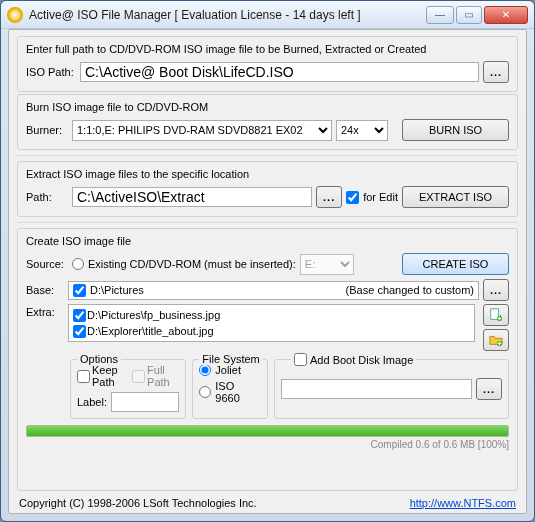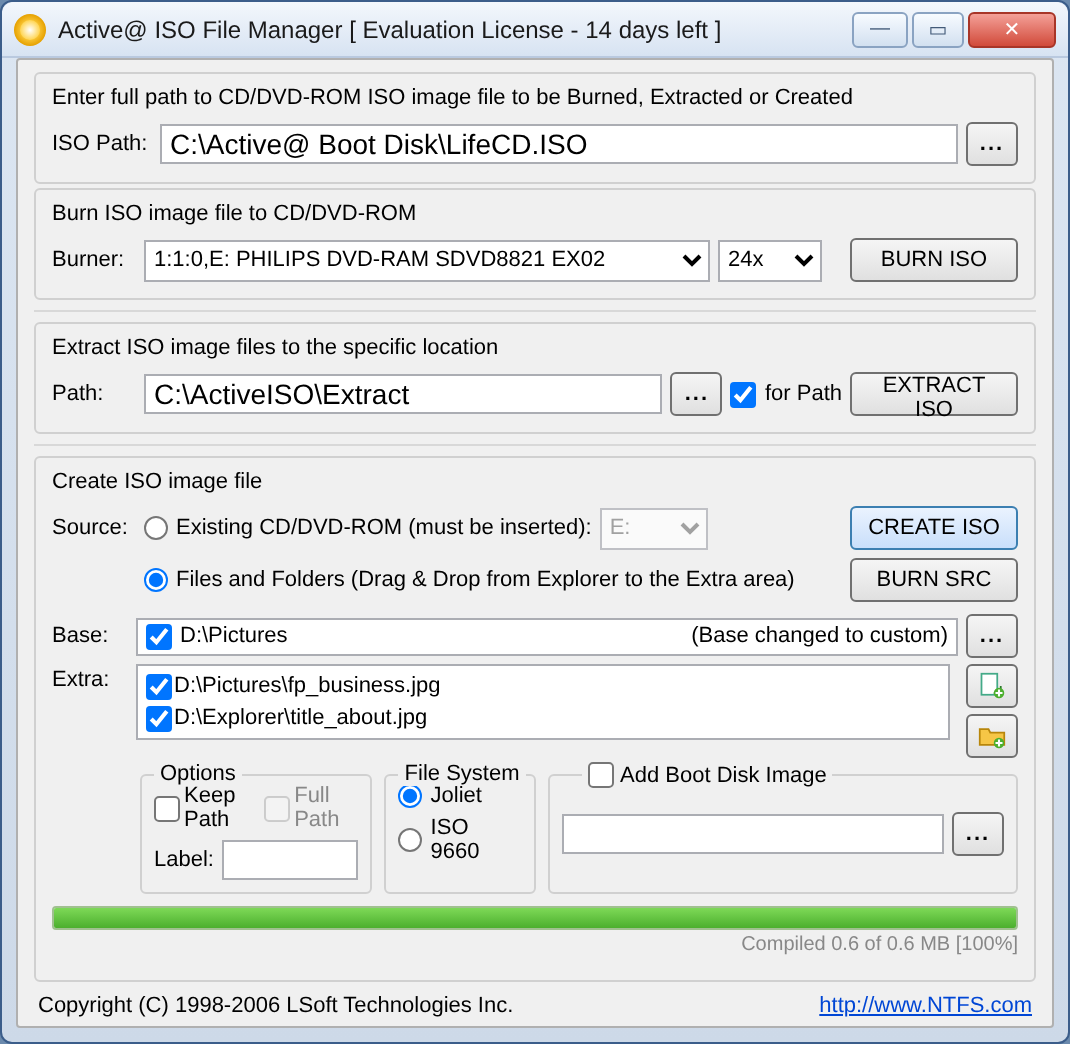--- a/index.html
+++ b/index.html
@@ -20,21 +20,21 @@
 
 .grp { border: 1px solid #d0d0d0; border-radius: 3px; padding: 6px 8px 8px 8px; background: #f0f0f0; }
 .grp-title { font-size: 11px; color: #000; margin-bottom: 6px; }
 .row { display: flex; align-items: center; gap: 4px; }
 .lbl { color: #000; min-width: 46px; }
 
 input[type=text] { height: 20px; border: 1px solid #abadb3; padding: 1px 4px; font-size: 14px; background:#fff; font-family:inherit;}
 select { height: 21px; border: 1px solid #abadb3; font-size: 11px; background:#fff; font-family:inherit;}
 .btn { height: 22px; border: 1px solid #707070; border-radius: 3px; background: linear-gradient(#f5f5f5,#e0e0e0); font-size: 11px; padding: 0 8px; font-family:inherit; cursor:pointer;}
 .btn-browse { width: 26px; padding:0; font-weight:bold; letter-spacing:1px;}
-.btn-action { width: 84px; font-weight: normal;}
+.btn-action { width: 107px; font-weight: normal;}
 
 .chk { width:13px; height:13px; }
 .radio { width:12px; height:12px;}
 
 .sep { height: 1px; background: #d8d8d8; margin: 3px 0; }
 
 .listbox { border: 1px solid #abadb3; background:#fff; padding:2px 4px; }
 .listrow { display:flex; align-items:center; gap:1px; height:16px; }
 
 .iconbtn { width:26px; height:22px; border:1px solid #707070; border-radius:3px; background:linear-gradient(#f5f5f5,#e0e0e0); display:flex; align-items:center; justify-content:center; cursor:pointer;}
@@ -94,48 +94,41 @@
 
     <div class="sep"></div>
 
     <div class="grp">
       <div class="grp-title">Extract ISO image files to the specific location</div>
       <div class="row">
         <span class="lbl" style="min-width:42px">Path:</span>
         <input type="text" style="flex: 1 1 0%;" value="C:\ActiveISO\Extract">
         <button class="btn btn-browse">...</button>
         <input type="checkbox" class="chk" checked="" style="">
-        <span>for Path</span>
+        <span>for Edit</span>
         <button class="btn btn-action">EXTRACT ISO</button>
       </div>
     </div>
 
     <div class="sep"></div>
 
     <div class="grp" style="flex:1; display:flex; flex-direction:column;">
       <div class="grp-title">Create ISO image file</div>
 
       <div class="row" style="margin-bottom:4px">
         <span class="lbl" style="min-width:42px">Source:</span>
         <input type="radio" class="radio" name="src" style="">
         <span>Existing CD/DVD-ROM (must be inserted):</span>
         <select style="width:54px" disabled="">
           <option>E:</option>
         </select>
         <div style="flex:1"></div>
         <button class="btn btn-action" style="background:linear-gradient(#eaf3fe,#c9dffb);border-color:#3c7fb1;">CREATE ISO</button>
       </div>
 
-      <div class="row" style="margin-bottom:6px">
-        <span style="min-width:42px"></span>
-        <input type="radio" class="radio" name="src" checked="" style="">
-        <span>Files and Folders (Drag &amp; Drop from Explorer to the Extra area)</span>
-        <div style="flex:1"></div>
-        <button class="btn btn-action">BURN SRC</button>
-      </div>
 
       <div class="row" style="margin-bottom:3px">
         <span class="lbl" style="min-width:38px">Base:</span>
         <div class="listbox" style="flex:1; display:flex; align-items:center;">
           <input type="checkbox" class="chk" checked="" style="">
           <span style="margin-left:4px">D:\Pictures</span>
           <span style="flex:1"></span>
           <span>(Base changed to custom)</span>
         </div>
         <button class="btn btn-browse">...</button>

